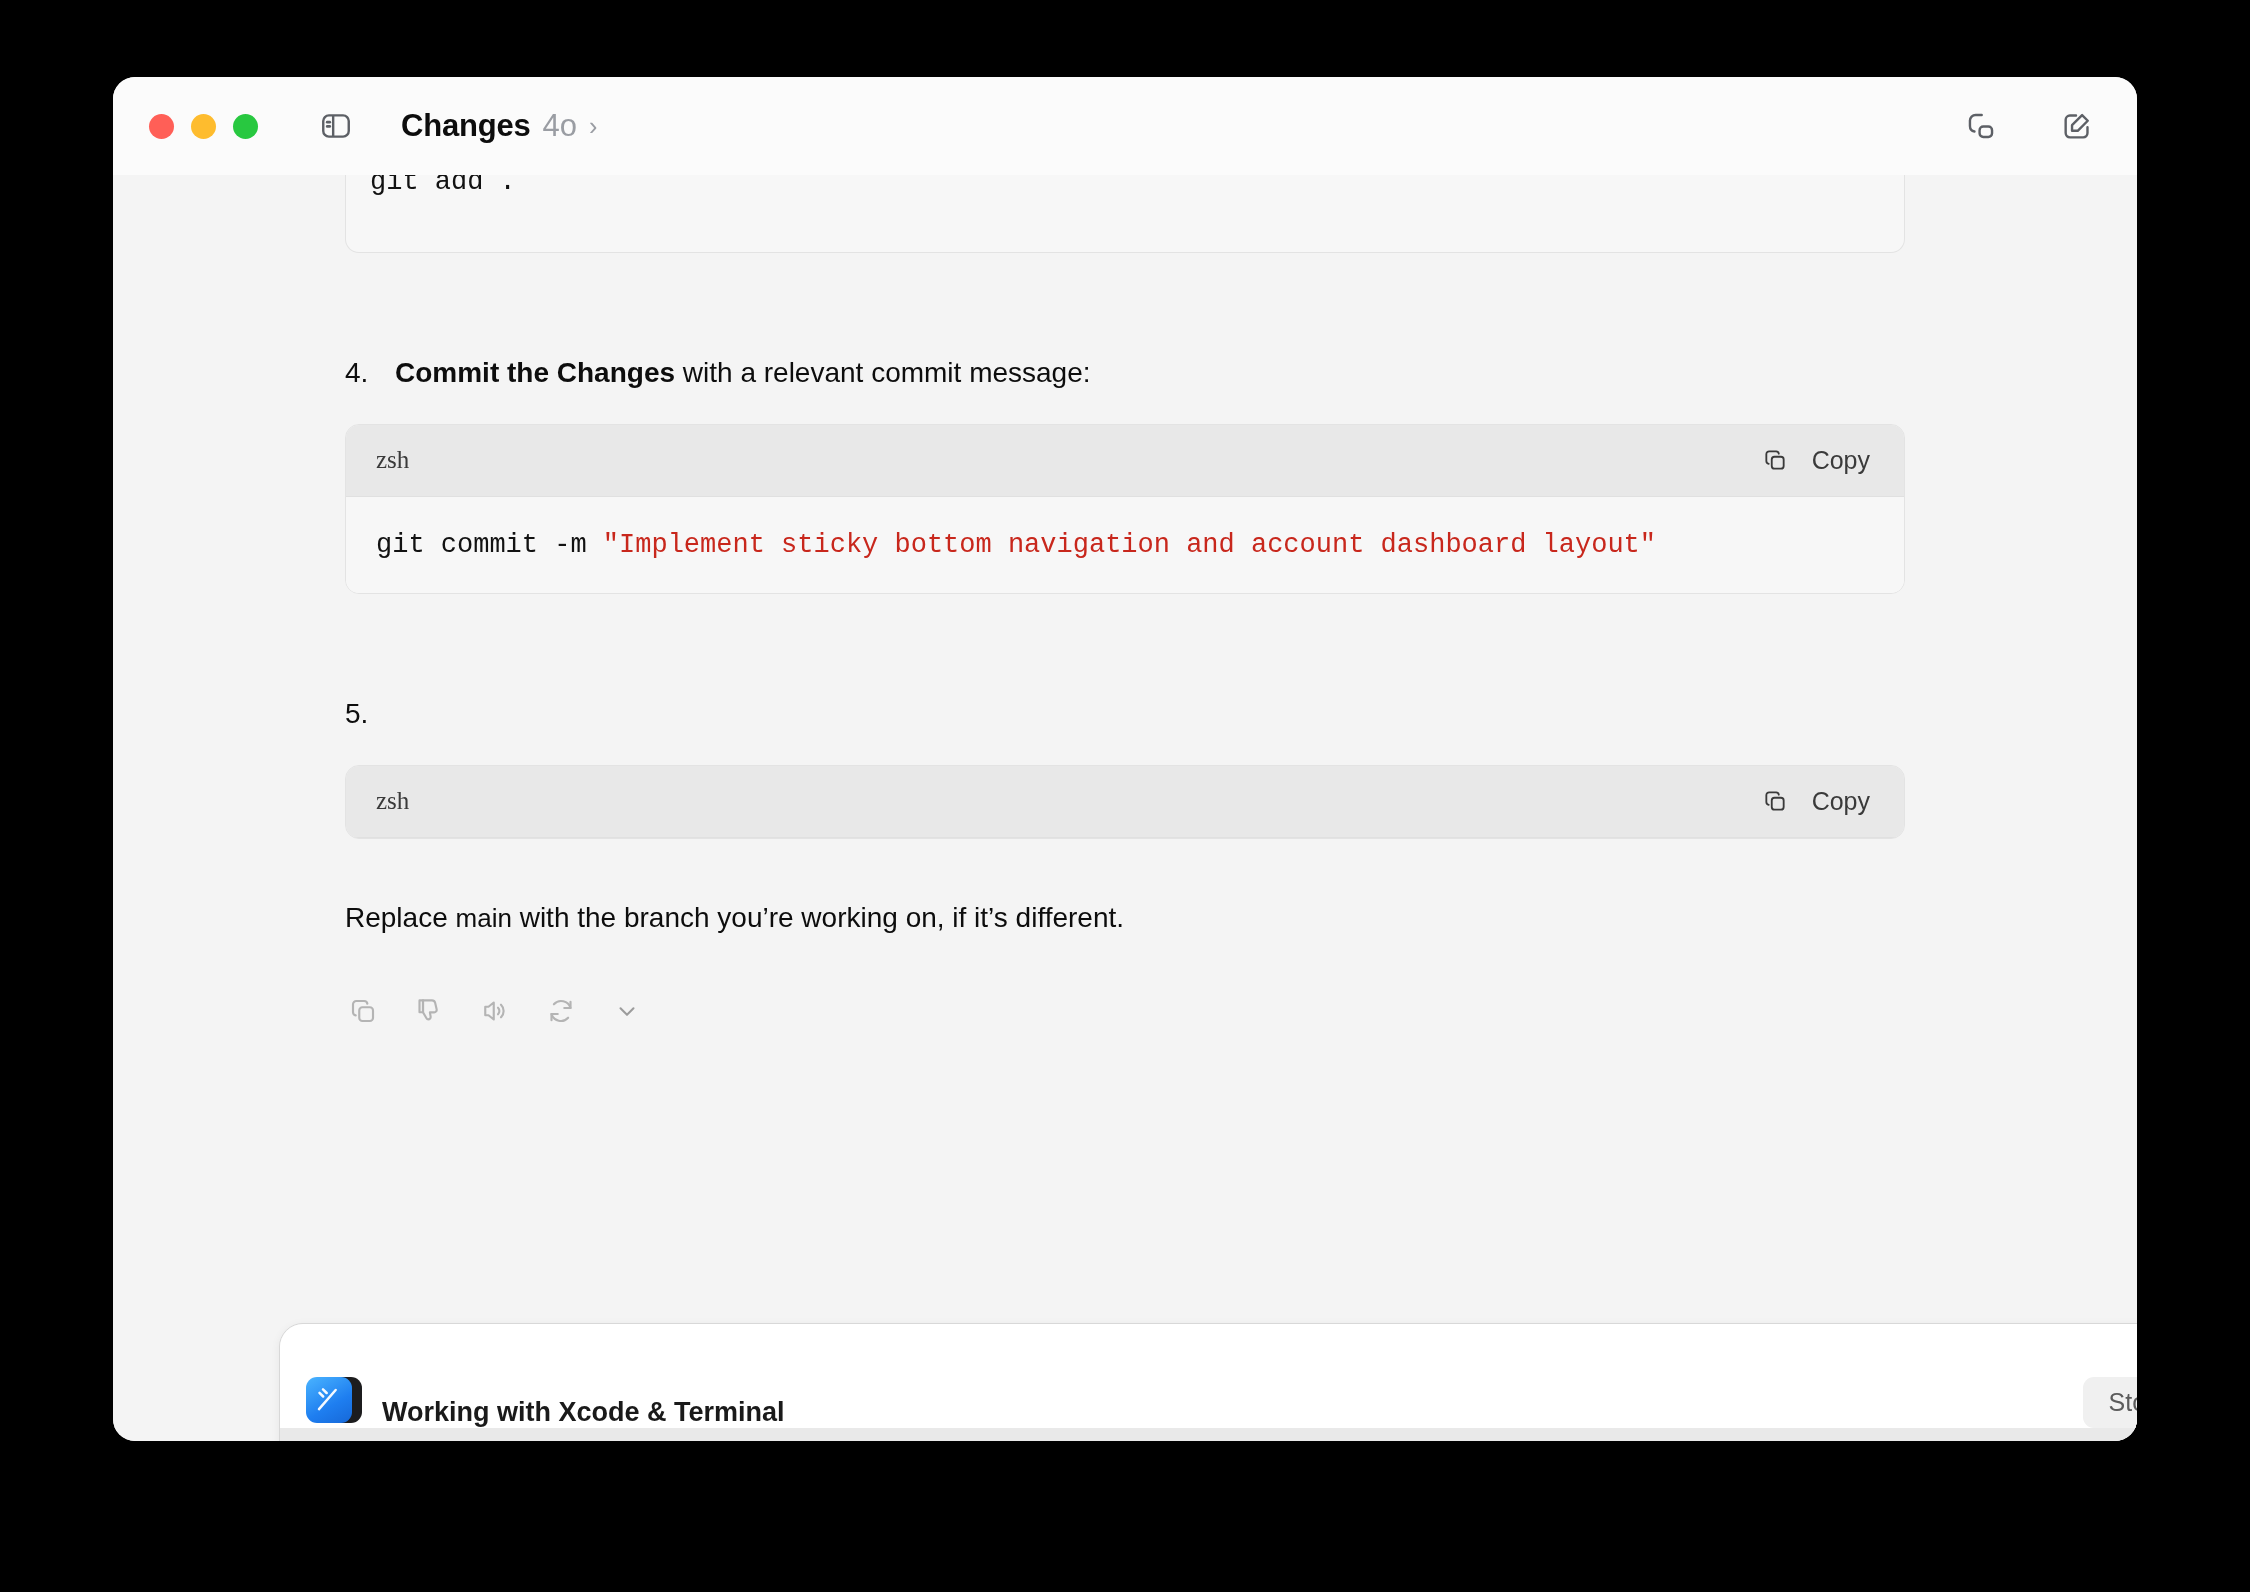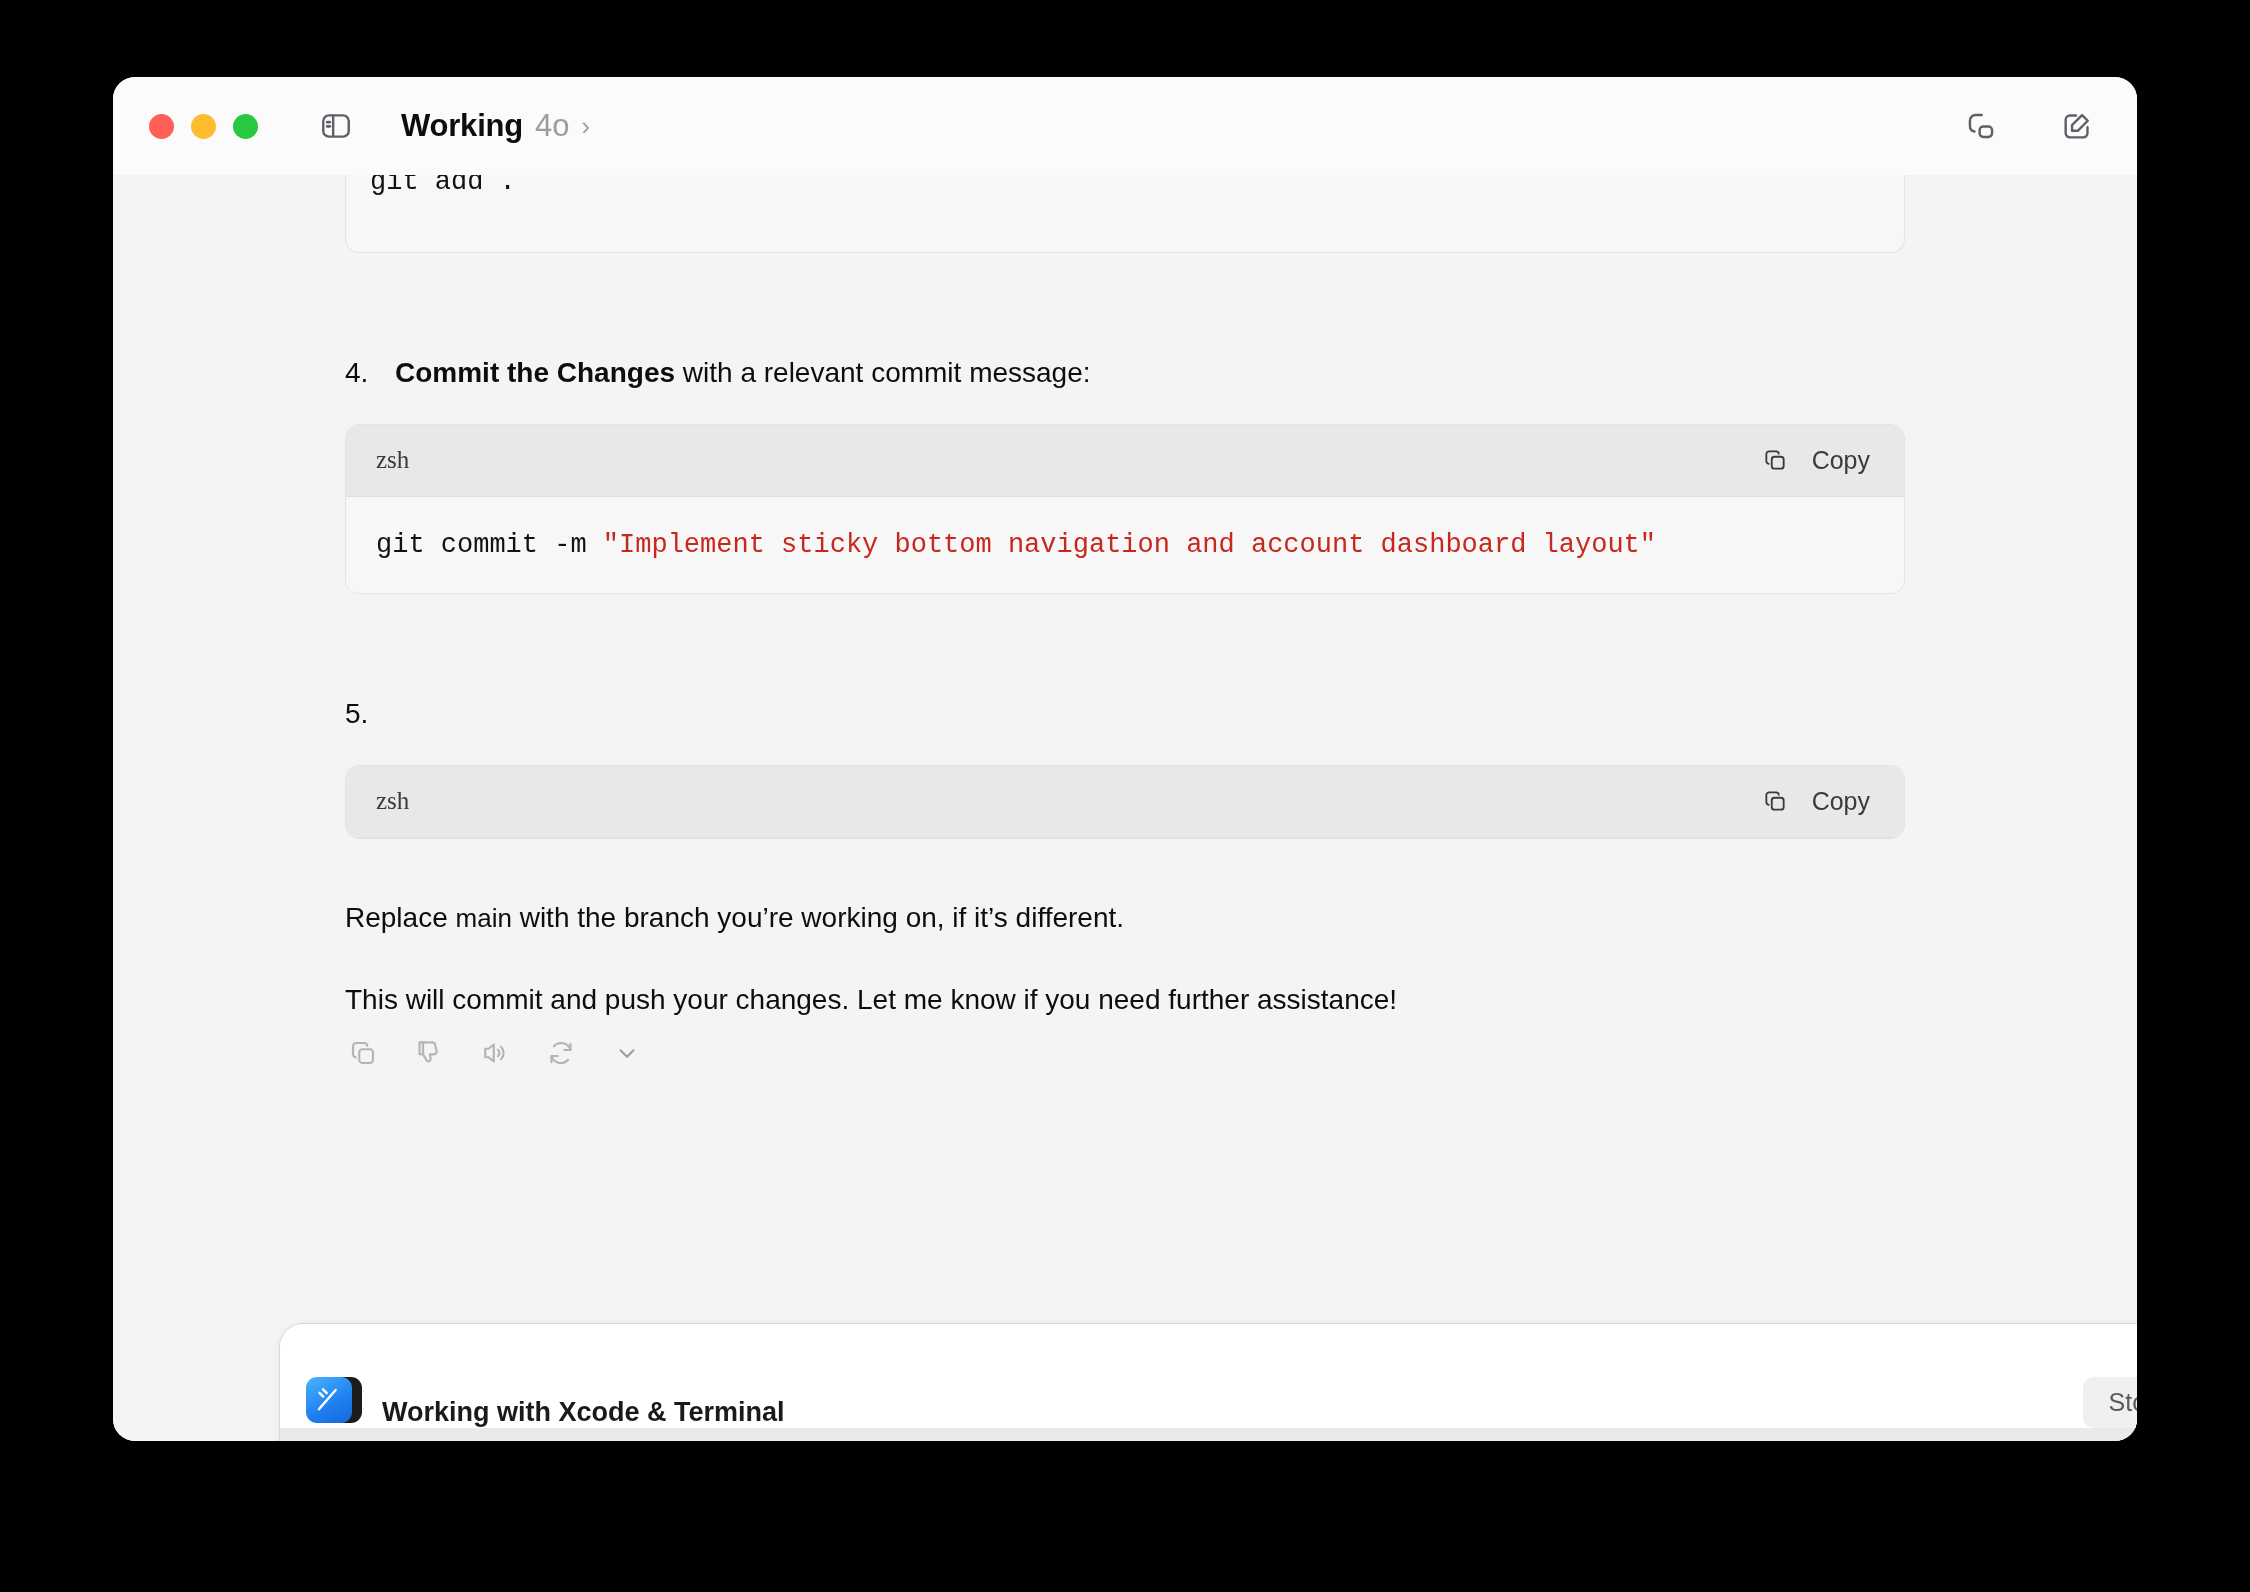--- a/index.html
+++ b/index.html
@@ -269,21 +269,21 @@
     <div id="sidebar-toggle">
       <svg width="34" height="34" viewBox="0 0 24 24" fill="none" stroke="#5d6066" stroke-width="1.7">
         <rect x="3" y="4.5" width="18" height="15" rx="4"></rect>
         <line x1="10" y1="4.5" x2="10" y2="19.5"></line>
         <line x1="5.8" y1="9.3" x2="7.6" y2="9.3" stroke-width="1.9" stroke-linecap="round"></line>
         <line x1="5.8" y1="12.3" x2="7.6" y2="12.3" stroke-width="1.9" stroke-linecap="round"></line>
       </svg>
     </div>
 
     <div id="window-title">
-      <span class="name">Working</span>
+      <span class="name">Changes</span>
       <span class="model">4o</span>
       <span class="chev">›</span>
     </div>
 
     <div class="titlebar-right">
       <div class="tb-icon">
         <svg width="34" height="34" viewBox="0 0 24 24" fill="none" stroke="#5d6066" stroke-width="1.7" stroke-linecap="round" stroke-linejoin="round">
           <path d="M12.5 4.2H8.2A4 4 0 0 0 4.2 8.2v3.8a4 4 0 0 0 3.2 3.92"></path>
           <rect x="11" y="12.4" width="8.8" height="7.4" rx="2.6"></rect>
         </svg>
@@ -350,21 +350,20 @@
         </div>
       </div>
 
       <div class="sp-34"></div>
       <div class="sp-24"></div>
 
       <div class="para"><span>Replace </span><code>main</code><span> with the branch you’re working on, if it’s different.</span></div>
 
       <div class="sp-40"></div>
 
-      <div class="para">This will commit and push your changes. Let me know if you need further assistance!</div>
 
       <div class="msg-actions">
         <span class="act">
           <svg width="30" height="30" viewBox="0 0 24 24" fill="none" stroke="#b4b4b4" stroke-width="1.7" stroke-linecap="round" stroke-linejoin="round">
             <rect x="9" y="9" width="11" height="11" rx="2.5"></rect>
             <path d="M15.5 6.2A2.6 2.6 0 0 0 13 4H6.6A2.6 2.6 0 0 0 4 6.6V13a2.6 2.6 0 0 0 2.2 2.5"></path>
           </svg>
         </span>
         <span class="act">
           <svg width="30" height="30" viewBox="0 0 24 24" fill="none" stroke="#b4b4b4" stroke-width="1.7" stroke-linecap="round" stroke-linejoin="round">

